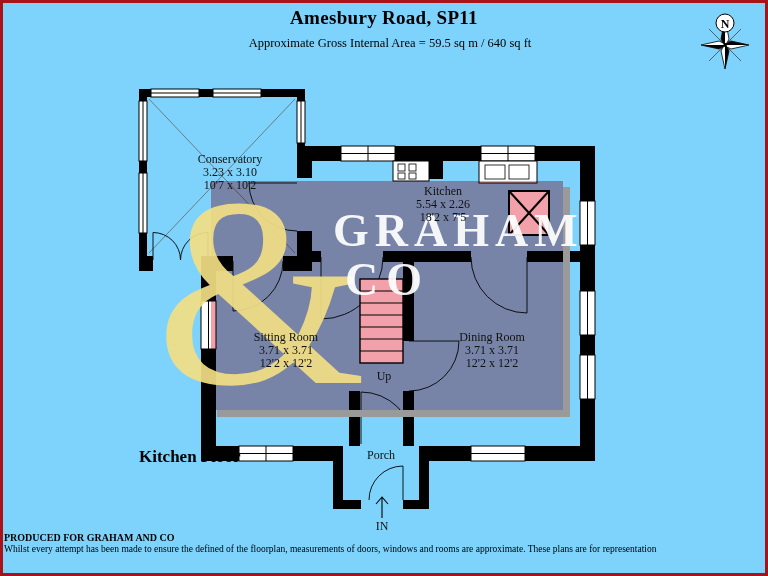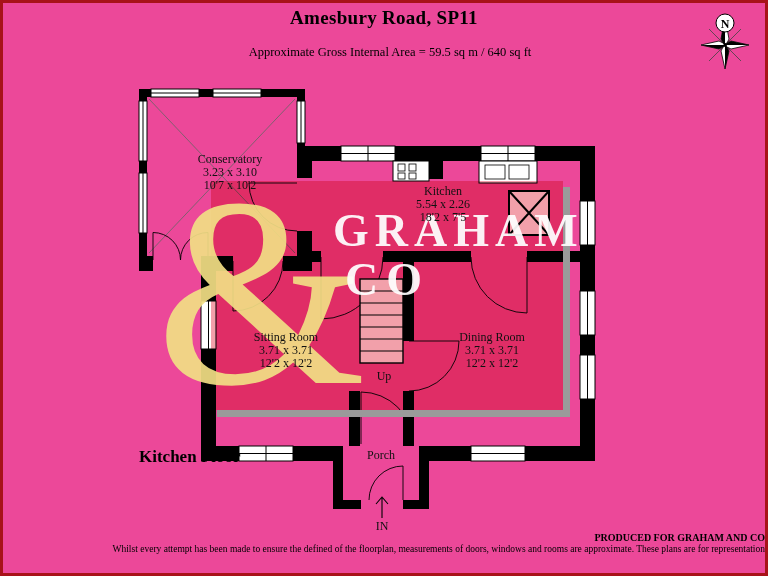--- a/index.html
+++ b/index.html
@@ -1,25 +1,25 @@
 <!DOCTYPE html>
 <html><head>
 <meta charset="utf-8">
 <style>
   html,body{margin:0;padding:0;background:#fff;}
   .page{
     position:relative;width:768px;height:576px;box-sizing:border-box;
-    background:#ec4899;border:3px solid #a81219;overflow:hidden;
+    background:#7dd3fc;border:3px solid #a81219;overflow:hidden;
     font-family:"Liberation Serif","DejaVu Serif",serif;color:#000;
   }
   .title{position:absolute;top:4px;left:0;right:0;text-align:center;
     font-size:19px;font-weight:bold;letter-spacing:.3px;}
-  .subtitle{position:absolute;top:33px;left:12px;right:0;text-align:center;font-size:12.5px;margin-top:9px;}
+  .subtitle{position:absolute;top:33px;left:12px;right:0;text-align:center;font-size:12.5px;}
   .ground-floor{position:absolute;left:136px;top:444px;font-size:17px;font-weight:bold;}
-  .footer{position:absolute;left:12px;right:0;top:529px;text-align:right;line-height:11px;}
+  .footer{position:absolute;left:1px;right:0;top:529px;text-align:left;line-height:11px;}
   .footer .produced{font-size:10px;font-weight:bold;margin-bottom:1px;}
   .footer .disc{font-size:9.5px;}
   svg{position:absolute;left:0;top:0;}
   svg text{font-family:"Liberation Serif","DejaVu Serif",serif;}
   .roomlabel{font-size:12px;fill:#111;}
   .wm-text{fill:#ffffff;opacity:.93;font-weight:bold;}
 </style>
 </head>
 <body>
 

